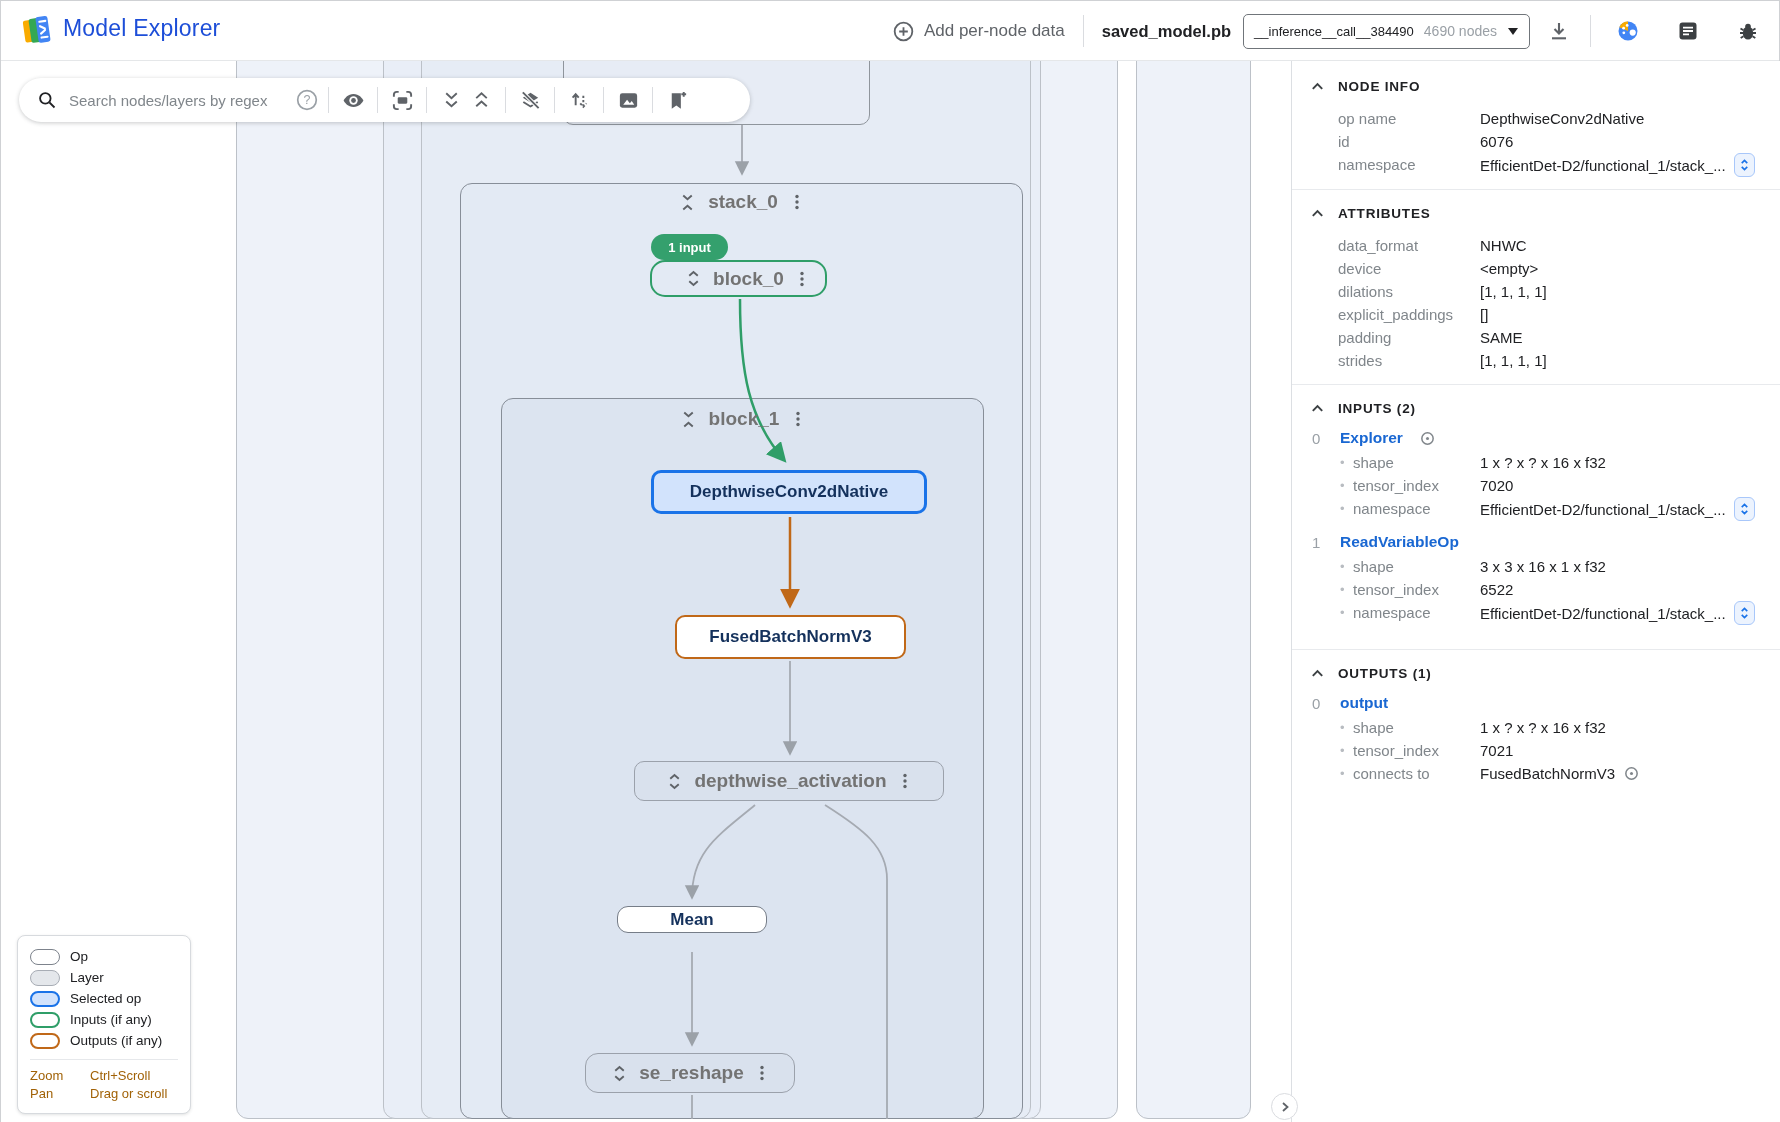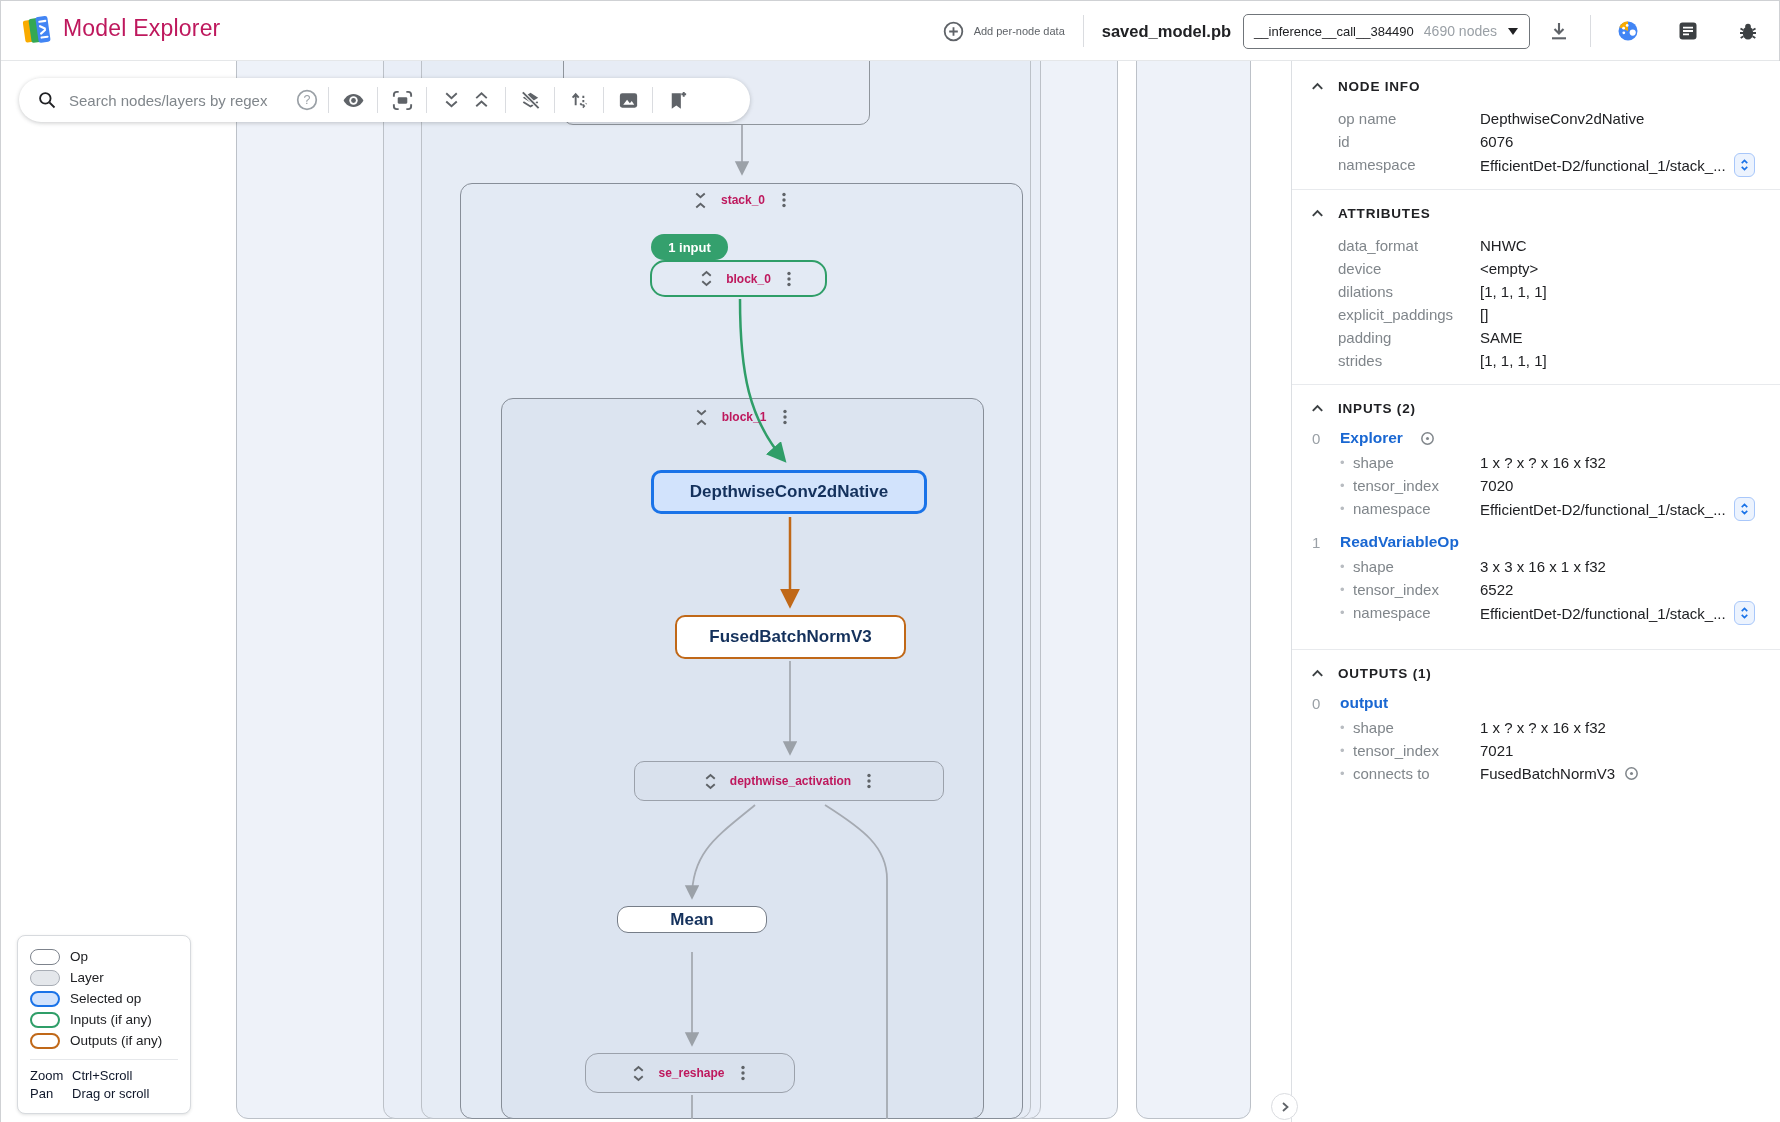--- a/index.html
+++ b/index.html
@@ -3,23 +3,23 @@
 <meta charset="utf-8">
 <style>
   * { margin:0; padding:0; box-sizing:border-box; }
   html,body { width:1780px; height:1122px; }
   body { font-family:"Liberation Sans","DejaVu Sans",sans-serif; background:#fff; position:relative; overflow:hidden; }
   #app { position:absolute; inset:0; border:1px solid #cfd1d4; background:#fff; }
 
   
   .topbar { position:absolute; left:0; top:0; width:100%; height:60px; background:#fff; border-bottom:1px solid #e5e7e9; z-index:40; }
   .logo { position:absolute; left:20px; top:12px; width:34px; height:34px; }
-  .app-title { position:absolute; left:62px; top:14px; font-size:23px; color:#be185d; letter-spacing:.2px; }
+  .app-title { position:absolute; left:62px; top:14px; font-size:23px; color:#1d4ed8; letter-spacing:.2px; }
   .topbar-right { position:absolute; right:18px; top:0; height:60px; display:flex; align-items:center; }
-  .add-btn { display:flex; align-items:center; gap:9px; color:#5f6368; font-size:11px; cursor:pointer; }
+  .add-btn { display:flex; align-items:center; gap:9px; color:#5f6368; font-size:17px; cursor:pointer; }
   .vdiv { width:1px; height:32px; background:#dadce0; margin:0 18px; }
   .model-file { font-size:16.5px; font-weight:700; color:#202124; margin-right:12px; white-space:nowrap; }
   .graph-select { display:flex; align-items:center; height:35px; border:1px solid #70757a; border-radius:5px; padding:0 10px; gap:10px; cursor:pointer; background:#fff; }
   .graph-select .gname { font-size:13px; color:#202124; white-space:nowrap; }
   .graph-select .gcount { font-size:14px; color:#9aa0a6; white-space:nowrap; }
   .tb-icon { width:26px; height:26px; display:flex; align-items:center; justify-content:center; cursor:pointer; }
   .tb-icon svg { width:24px; height:24px; }
   .dl { margin-left:16px; color:#5f6368; }
   .dark-ic { color:#3c4043; margin-left:34px; }
 
@@ -29,21 +29,21 @@
   .lc1 { left:235px; top:-16px; width:882px; height:1074px; background:#eef2f9; border:1.2px solid #bcc1c8; }
   .lc2 { left:382px; top:-16px; width:658px; height:1074px; background:#e9eef7; border:1.2px solid #bcc1c8; }
   .lc3 { left:420px; top:-16px; width:610px; height:1074px; background:#e6ecf5; border:1.2px solid #bcc1c8; }
   .lc-right { left:1135px; top:-16px; width:115px; height:1074px; background:#eef2f9; border:1.2px solid #bcc1c8; }
   .lc-stack0 { left:459px; top:122px; width:563px; height:936px; background:#e3eaf4; border:1.5px solid #878e98; }
   .lc-block1 { left:500px; top:337px; width:483px; height:721px; background:#dce4f0; border:1.5px solid #878e98; }
   .top-node { position:absolute; left:562px; top:-14px; width:307px; height:78px; background:#e7ecf5; border:1.5px solid #8f959c; border-radius:10px; }
   .edges { position:absolute; left:0; top:0; pointer-events:none; }
 
   .layer-head { position:absolute; display:flex; align-items:center; justify-content:center; gap:12px; }
-  .layer-name { font-size:12px; font-weight:700; color:#be185d; }
+  .layer-name { font-size:19px; font-weight:700; color:#737373; }
   .fold-ic { width:17px; height:17px; color:#5f6368; cursor:pointer; display:flex; }
   .kebab { width:14px; height:18px; color:#5f6368; cursor:pointer; display:flex; }
   .badge { position:absolute; left:650px; top:173px; width:77px; height:26px; background:#34a06d; border-radius:13px; color:#fff; font-size:13px; font-weight:700; display:flex; align-items:center; justify-content:center; z-index:6; }
   .gnode { position:absolute; display:flex; align-items:center; justify-content:center; gap:11px; cursor:pointer; z-index:5; }
   .n-block0 { left:649px; top:199px; width:177px; height:37px; border:2.2px solid #2f9e68; border-radius:15px;padding-left:17px; }
   .n-dcn { left:650px; top:409px; width:276px; height:44px; background:#d2e3fc; border:3px solid #1a73e8; border-radius:10px; }
   .n-fbn { left:674px; top:554px; width:231px; height:44px; background:#fff; border:2.2px solid #c06818; border-radius:10px; }
   .n-dwact { left:633px; top:700px; width:310px; height:40px; background:#d9e1ed; border:1.5px solid #9ba1ab; border-radius:10px; }
   .n-mean { left:616px; top:845px; width:150px; height:27px; background:#fff; border:1.6px solid #767d88; border-radius:11px; }
   .n-sere { left:584px; top:992px; width:210px; height:40px; background:#d9e1ed; border:1.5px solid #9ba1ab; border-radius:13px; }
@@ -63,21 +63,21 @@
   .legend { position:absolute; left:16px; top:874px; width:174px; background:#fff; border:1px solid #d7dade; border-radius:8px; box-shadow:0 1px 3px rgba(60,64,67,.15); padding:11px 12px 9px; z-index:20; }
   .leg-row { display:flex; align-items:center; gap:10px; height:19px; margin-bottom:2px; }
   .leg-swatch { width:30px; height:16px; border-radius:8px; flex:none; }
   .sw-op { background:#fff; border:1.6px solid #7d838c; }
   .sw-layer { background:#e4e7eb; border:1.6px solid #a8adb5; }
   .sw-sel { background:#d2e3fc; border:2px solid #1a73e8; }
   .sw-in { background:#fff; border:2px solid #2f9e68; }
   .sw-out { background:#fff; border:2px solid #c06818; }
   .leg-label { font-size:13.5px; color:#202124; white-space:nowrap; }
   .leg-div { height:1px; background:#e6e8eb; margin:9px 0 8px; }
-  .leg-hint { display:flex; gap:2px; height:18px; font-size:13px; color:#0f172a; }
+  .leg-hint { display:flex; gap:20px; height:18px; font-size:13px; color:#a16207; }
   .leg-hint .k { width:40px; flex:none; }
 
   
   .panel { position:absolute; left:1290px; top:60px; width:489px; height:1062px; background:#fff; border-left:1px solid #dcdfe3; font-size:15px; color:#202124; z-index:30; }
   .psec { padding:16px 14px 12px 18px; }
   .psec-head { display:flex; align-items:center; gap:13px; margin-bottom:13px; cursor:pointer;text-align:right; }
   .psec-chev { width:15px; height:15px; color:#3c4043; display:flex; }
   .psec-title { font-size:13.5px; font-weight:700; letter-spacing:.8px; color:#202124; }
   .prow { display:flex; line-height:23px; margin-left:28px; }
   .plabel { width:142px; color:#80868b; flex:none; white-space:nowrap; }

